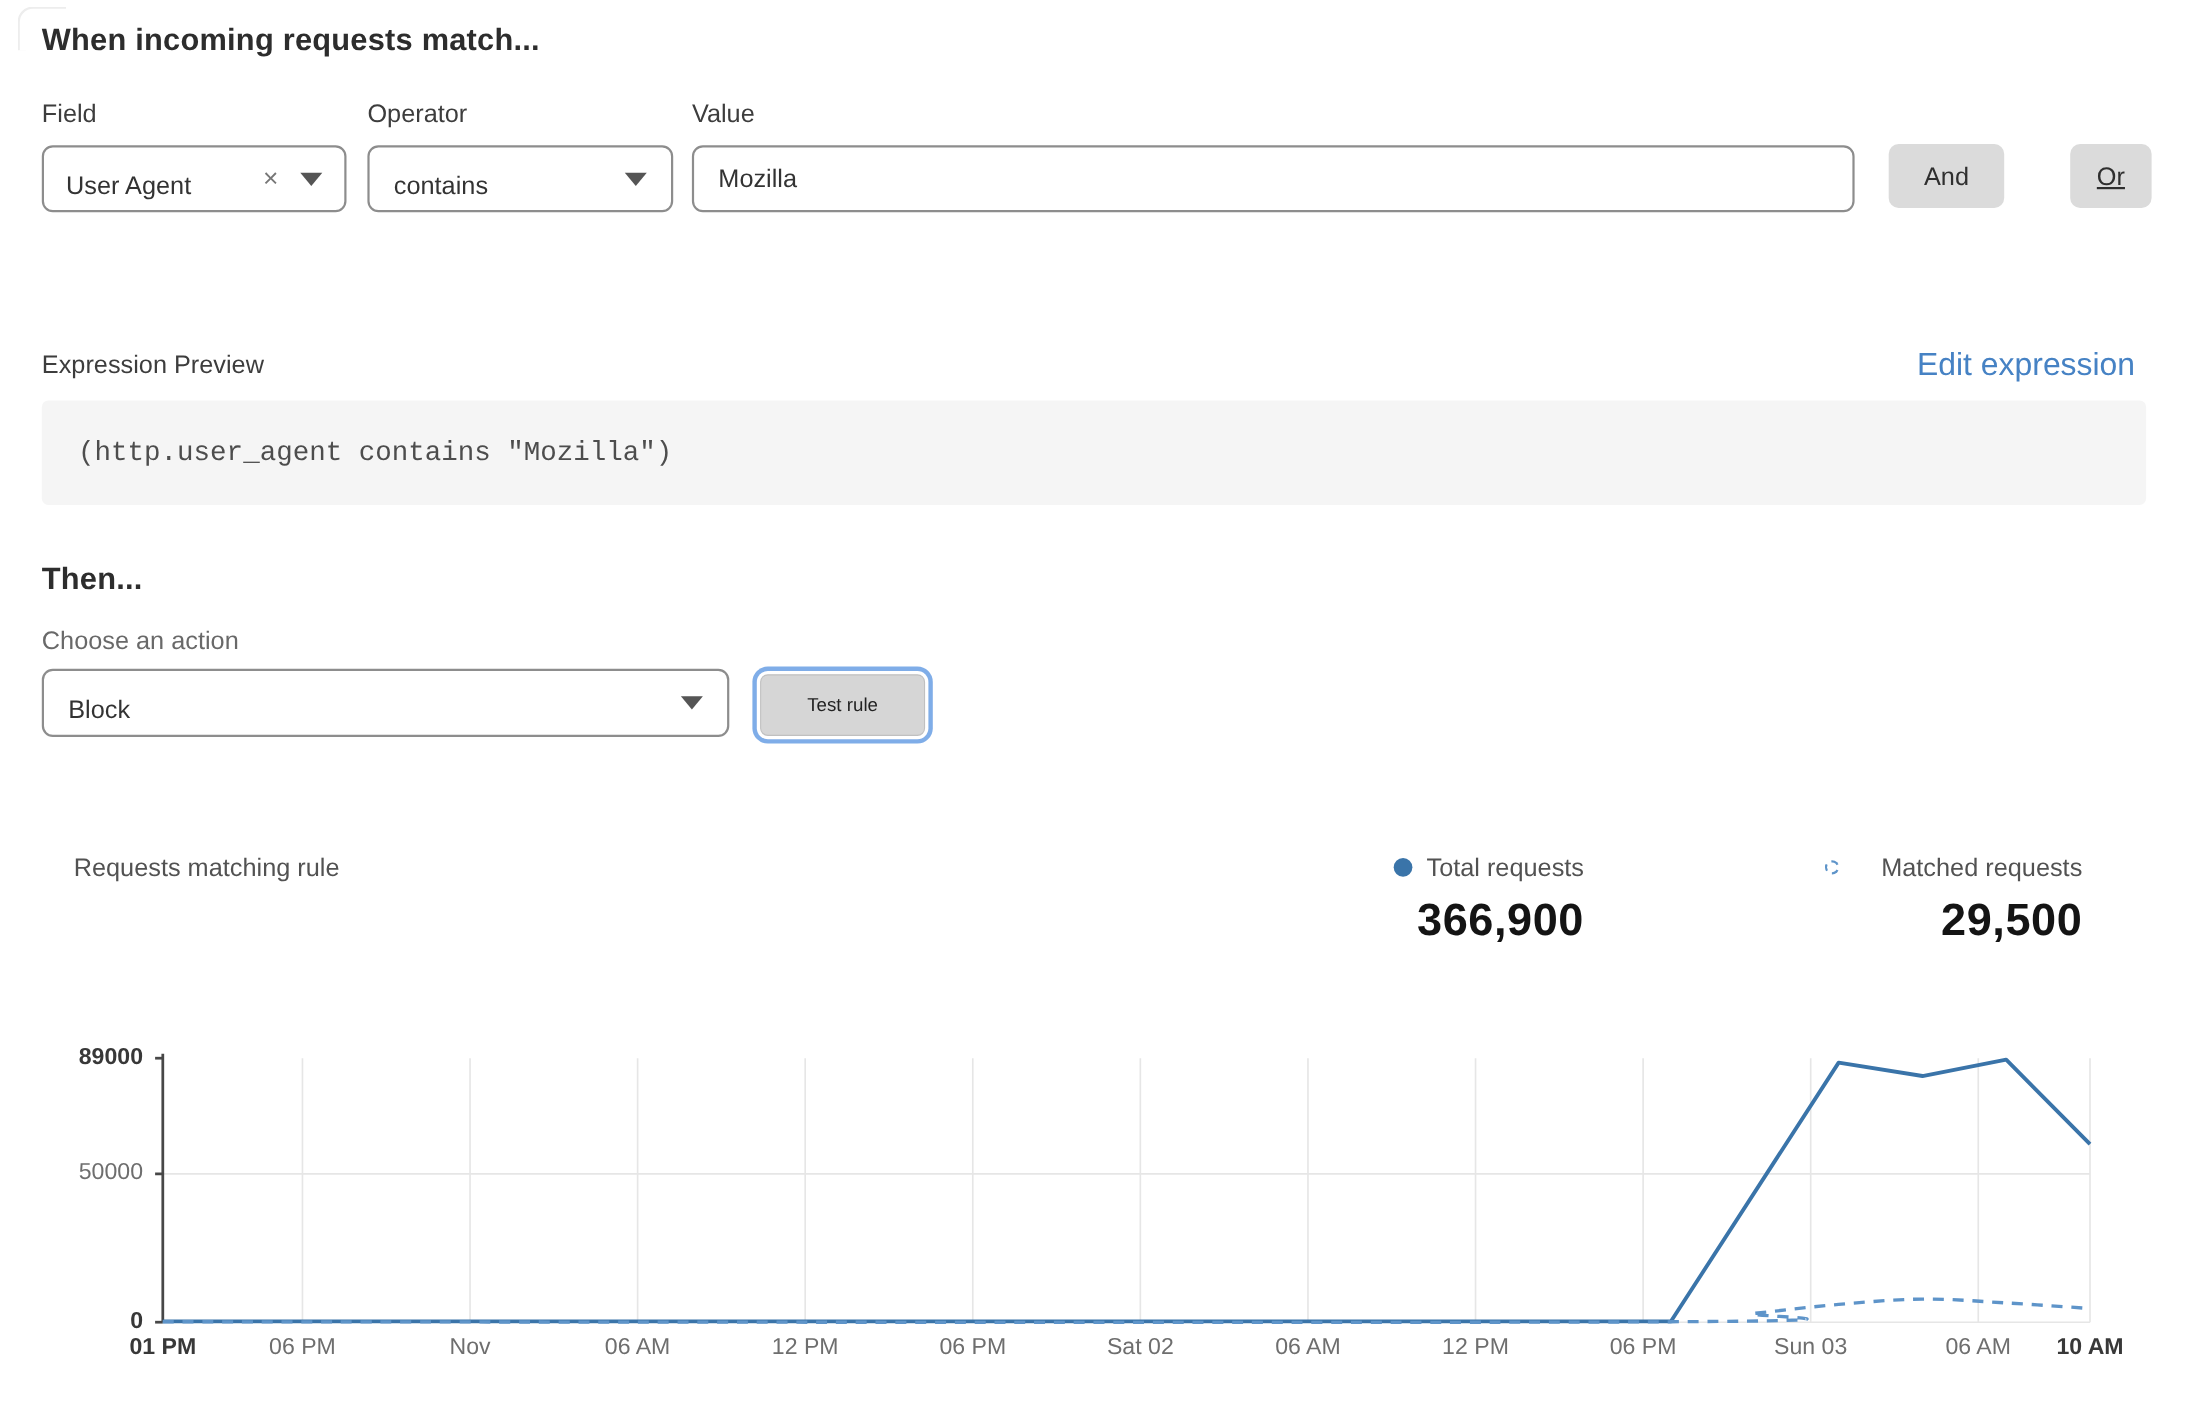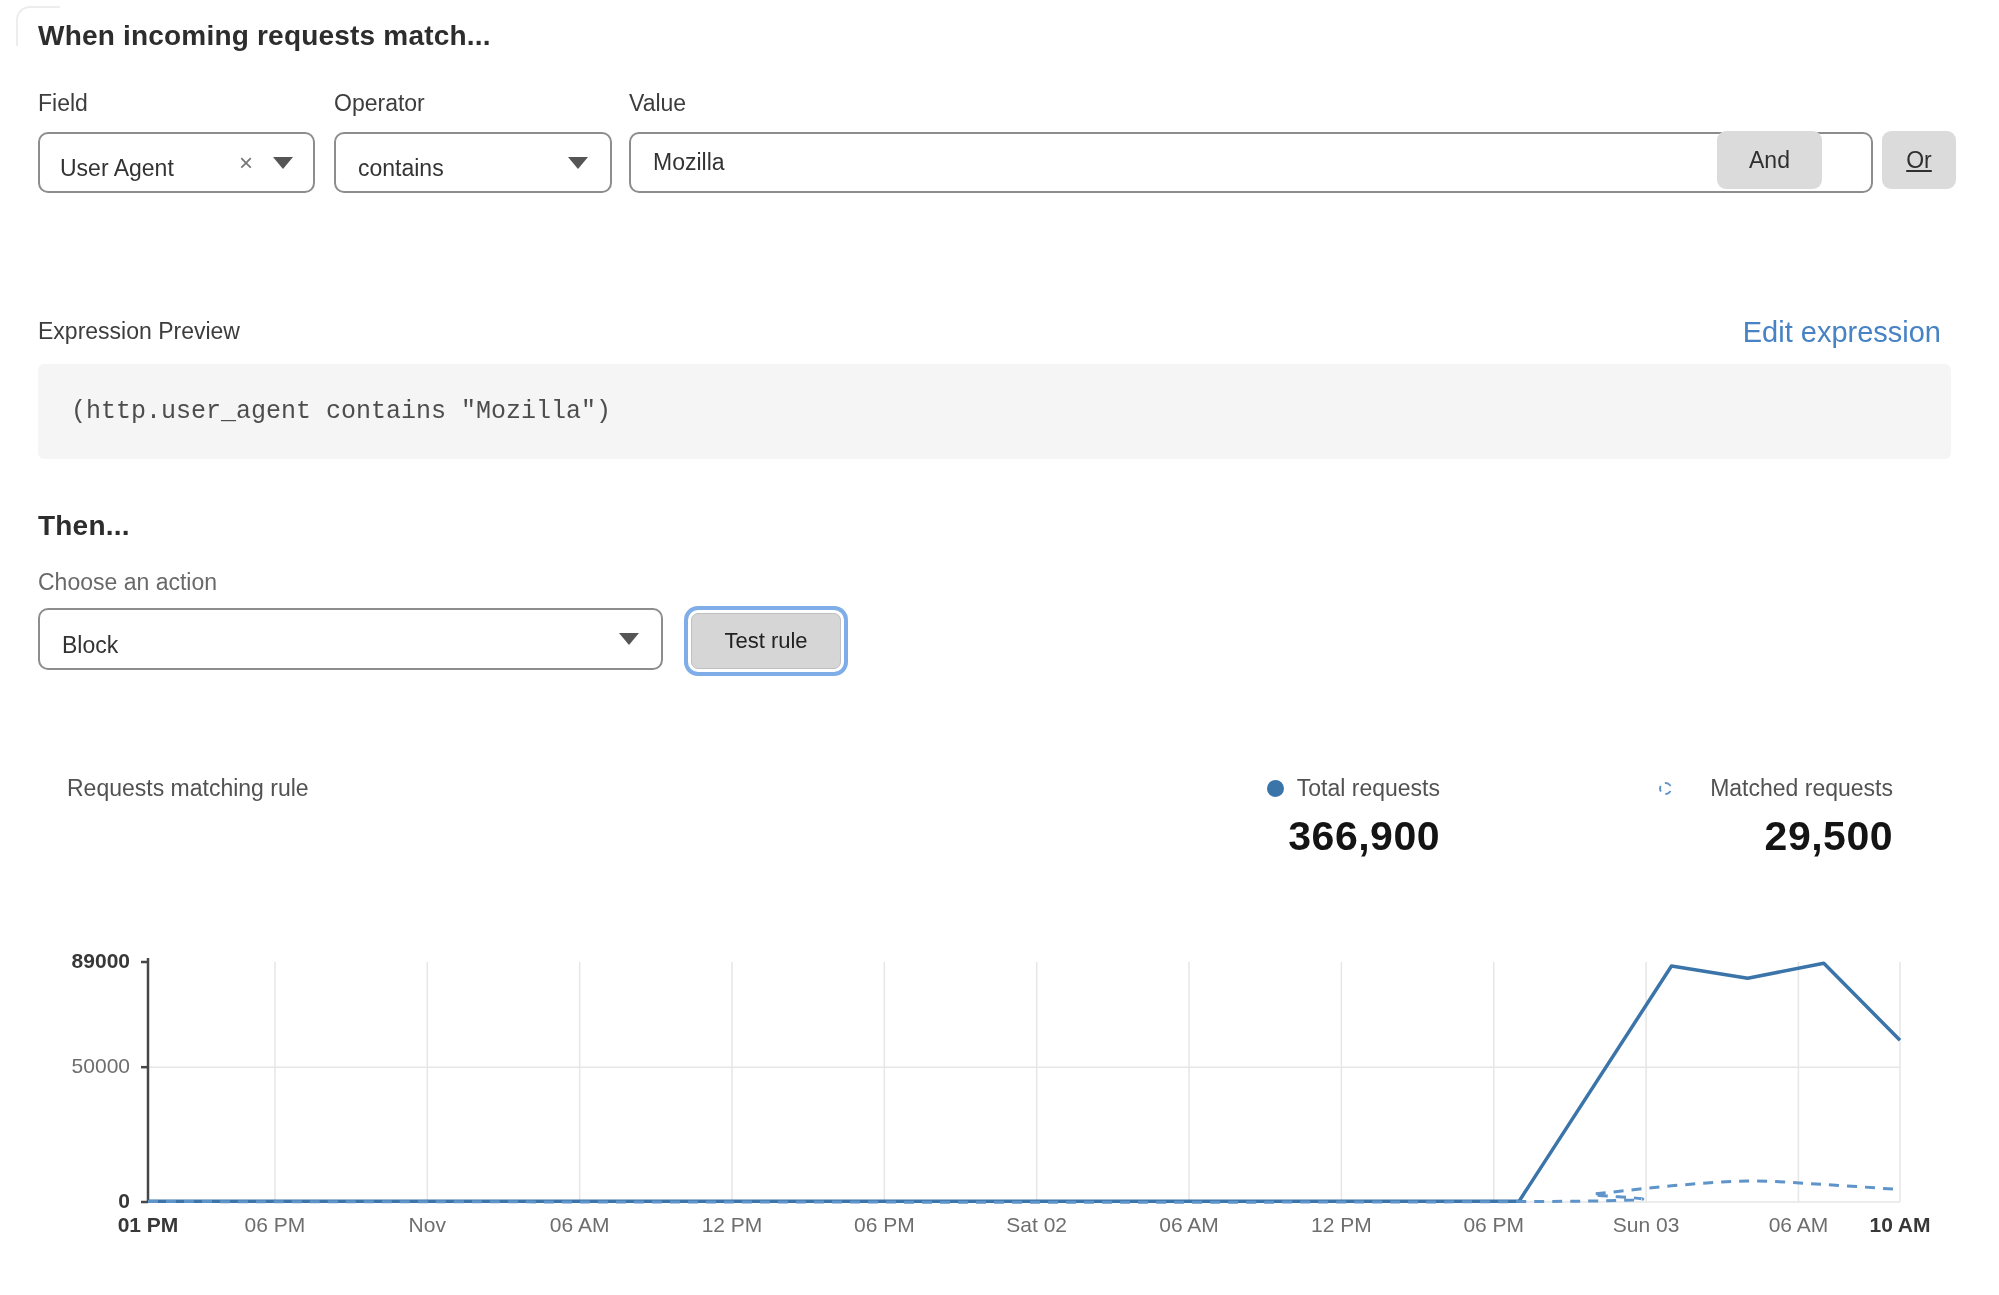--- a/index.html
+++ b/index.html
@@ -25,38 +25,38 @@
     display:flex; align-items:center; font-size:23px; color:#333; cursor:pointer; }
   #field-select    { left:38px;  width:277px; padding:0 20px; }
   #operator-select { left:334px; width:278px; padding:0 22px; }
   #action-select   { left:38px;  top:608px; width:625px; height:62px; padding:0 22px; }
 
   .select-value { flex:1 1 auto; white-space:nowrap; overflow:hidden;margin-top:12px; }
   .clear-x { font-size:24px; color:#777; margin-right:20px; cursor:pointer; line-height:1; }
   .caret-down { width:0; height:0; border-left:10px solid transparent; border-right:10px solid transparent;
     border-top:12px solid #555; flex:0 0 auto; }
 
-  #value-input { left:629px; top:132px; width:1244px; height:61px; background:#fff; border:2px solid #8d8d8d;
+  #value-input { left:629px; top:132px; width:1057px; height:61px; background:#fff; border:2px solid #8d8d8d;
     border-radius:10px; font-size:23px; color:#333; padding:0 22px; font-family:"Liberation Sans",sans-serif; outline:none; }
 
   .gray-btn { top:131px; height:58px; background:#dbdbdb; border:none; border-radius:9px;
     font-size:23px; color:#2f2f2f; font-family:"Liberation Sans",sans-serif; cursor:pointer; }
   #and-button { left:1717px; width:105px; }
   #or-button  { left:1882px; width:74px;text-decoration:underline; }
 
   #expr-label { left:38px; top:318px; font-size:23px; color:#3d3d3d; }
   #edit-expression { top:316px; right:58px; font-size:29px; color:var(--link-blue); cursor:pointer; text-decoration:none; }
   #code-block { left:38px; top:364px; width:1913px; height:95px; background:#f5f5f5; border-radius:6px; }
   #code-text { left:33px; top:0; height:95px; display:flex; align-items:center;
     font-family:"Liberation Mono","DejaVu Sans Mono",monospace; font-size:25px; color:#4d4d4d; }
 
   #choose-action-label { left:38px; top:569px; font-size:23px; color:#696969; }
 
   #test-rule-button { left:691px; top:613px; width:150px; height:56px; background:#d6d6d6;
-    border:1px solid #c0c0c0; border-radius:7px; font-size:22px; color:#222; font-family:"Liberation Sans",sans-serif;
+    border:1px solid #c0c0c0; border-radius:7px; font-size:17px; color:#222; font-family:"Liberation Sans",sans-serif;
     box-shadow: 0 0 0 3px #ffffff, 0 0 0 7px var(--focus-ring); cursor:pointer; }
 
   
   .stat { top:775px; }
   .stat-label-row { display:flex; align-items:center; font-size:23px; color:#525252; }
   .stat-value { margin-top:11px; font-size:41px; font-weight:700; color:#141414; letter-spacing:.5px; }
   #stat-matching { left:67px; }
   #stat-total { right:559px; text-align:right; }
   #stat-total .stat-label-row { justify-content:flex-end; }
   #stat-matched { right:106px; text-align:right; }

